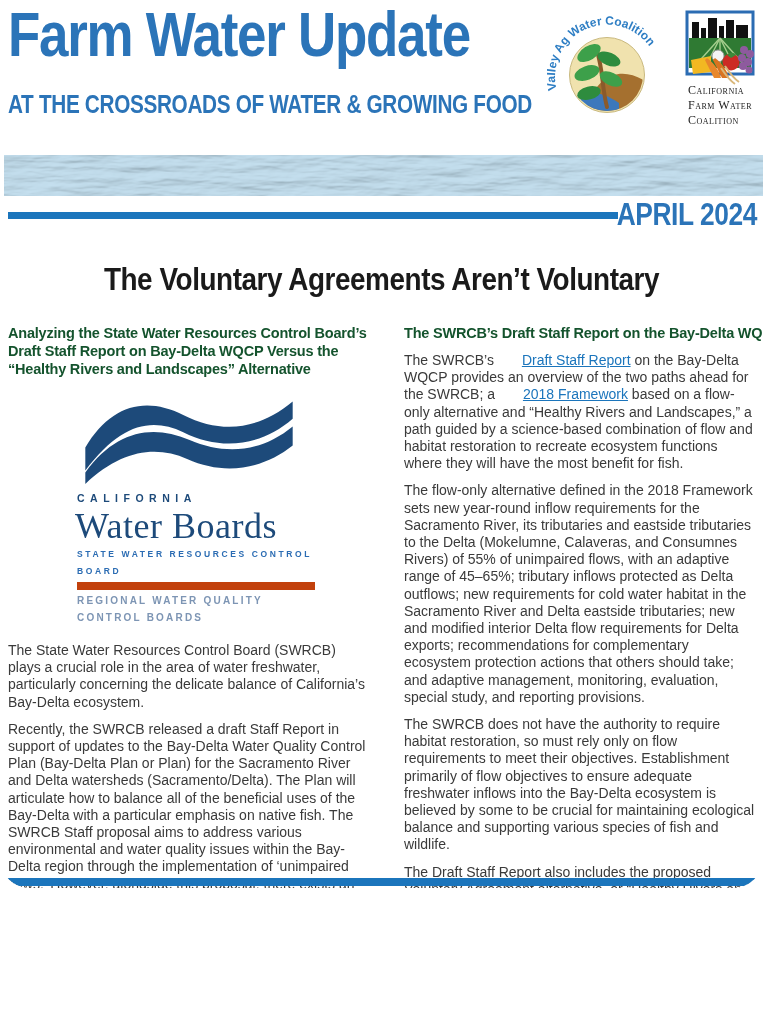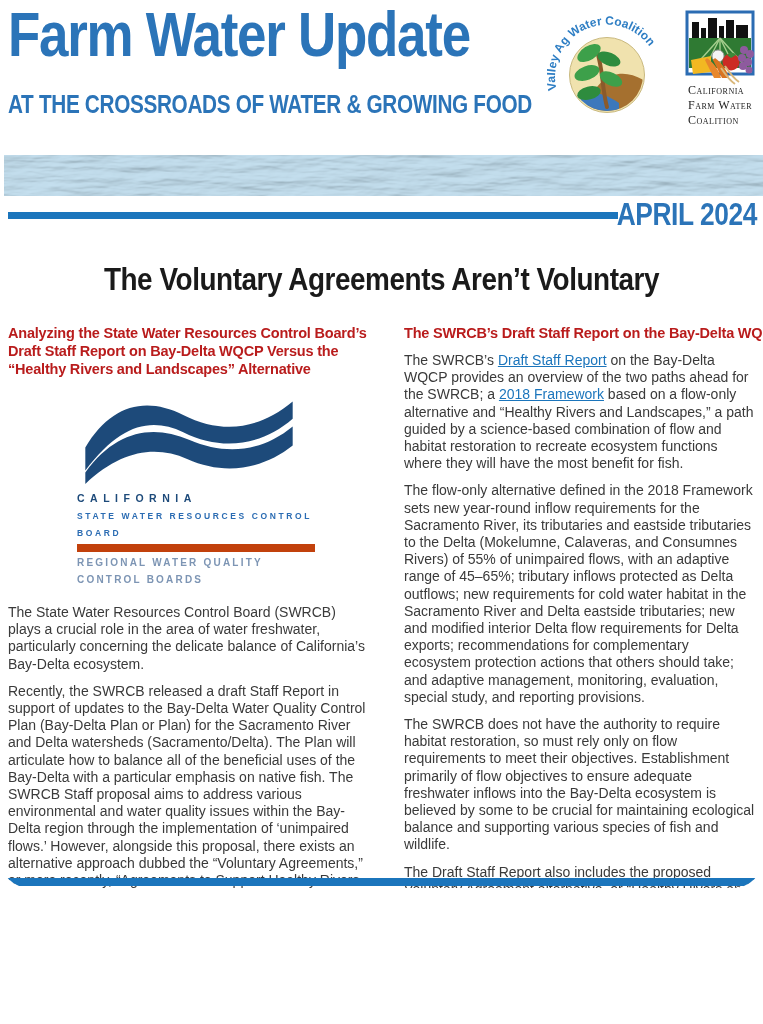--- a/index.html
+++ b/index.html
@@ -47,25 +47,25 @@
     color:#1a1a1a; transform:scaleX(.9); transform-origin:center top; white-space:nowrap;
   }
 
   
   .columns{ position:absolute; left:8px; top:324px; width:747px; display:flex; gap:34px; }
   .col{ font-size:14px; line-height:17.2px; }
   .col-left{ width:362px; }
   .col-right{ width:351px; }
   .col h3{
     margin:0 0 10px 0; font-size:14.5px; line-height:18px; font-weight:700;
-    color:#b91c1c; letter-spacing:-0.2px;
+    color:#14532d; letter-spacing:-0.2px;
   }
   .col-right h3{ white-space:nowrap; }
   .col p{ margin:0 0 10px 0; }
-  .doc-link{ color:#1b75bc; cursor:pointer; }
+  .doc-link{ color:#1b75bc; cursor:pointer;margin-left:24px; }
 
   
   .wb-logo{ width:252px; margin:10px auto 16px auto; }
   .wb-waves{ display:block; width:232px; height:96px; margin:0 auto; }
   .wb-cal{ font-size:10.5px; font-weight:700; letter-spacing:5.5px; color:#1d4a7a; margin:6px 0 0 14px; }
   .wb-name{ font-family:"Liberation Serif", serif; font-size:36px; line-height:38px; color:#1d4a7a; margin:0 0 0 12px; letter-spacing:0.5px; }
   .wb-l1-wrap{ margin:1px 0 0 14px; }
   .wb-l1{ display:inline-block; font-size:8.5px; font-weight:700; letter-spacing:2.6px; color:#2b6cb3; border-bottom:8px solid #c2410c; padding-bottom:1px; }
   .wb-l2{ margin:2px 0 0 14px; font-size:10px; font-weight:700; letter-spacing:2.2px; color:#7d95b4; }
 
@@ -178,20 +178,21 @@
 
     <section class="col col-left">
       <h3>Analyzing the State Water Resources Control Board’s Draft Staff Report on Bay-Delta WQCP Versus the “Healthy Rivers and Landscapes” Alternative</h3>
 
       <div class="wb-logo">
         <svg class="wb-waves" viewBox="0 0 240 100">
           <path d="M12,62 C38,18 74,8 114,28 C154,48 192,44 228,14 L228,32 C196,60 154,66 114,46 C80,30 48,38 12,86 Z" fill="#1d4a7a"></path>
           <path d="M12,88 C44,44 82,38 120,54 C160,71 196,66 228,40 L228,60 C198,84 158,92 118,74 C86,60 50,64 12,100 Z" fill="#1d4a7a"></path>
         </svg>
         <div class="wb-cal">CALIFORNIA</div>
+        <div class="wb-name">Water Boards</div>
         <div class="wb-l1-wrap"><span class="wb-l1">STATE WATER RESOURCES CONTROL BOARD</span></div>
         <div class="wb-l2">REGIONAL WATER QUALITY CONTROL BOARDS</div>
       </div>
 
       <p>The State Water Resources Control Board (SWRCB) plays a crucial role in the area of water freshwater, particularly concerning the delicate balance of California’s Bay-Delta ecosystem.</p>
       <p>Recently, the SWRCB released a draft Staff Report in support of updates to the Bay-Delta Water Quality Control Plan (Bay-Delta Plan or Plan) for the Sacramento River and Delta watersheds (Sacramento/Delta). The Plan will articulate how to balance all of the beneficial uses of the Bay-Delta with a particular emphasis on native fish. The SWRCB Staff proposal aims to address various environmental and water quality issues within the Bay-Delta region through the implementation of ‘unimpaired flows.’ However, alongside this proposal, there exists an alternative approach dubbed the “Voluntary Agreements,” or more recently, “Agreements to Support Healthy Rivers and Landscapes.” Water rights holders throughout the watershed will be required to comply with one of these alternatives. In this edition of Farm Water Update, we delve into a comparative analysis of the SWRCB staff proposal and the alternative proposal, examining their respective merits, shortcomings, and potential impacts on the ecosystem and stakeholders.</p>
     </section>
 
     <section class="col col-right">
       <h3>The SWRCB’s Draft Staff Report on the Bay-Delta WQCP</h3>

